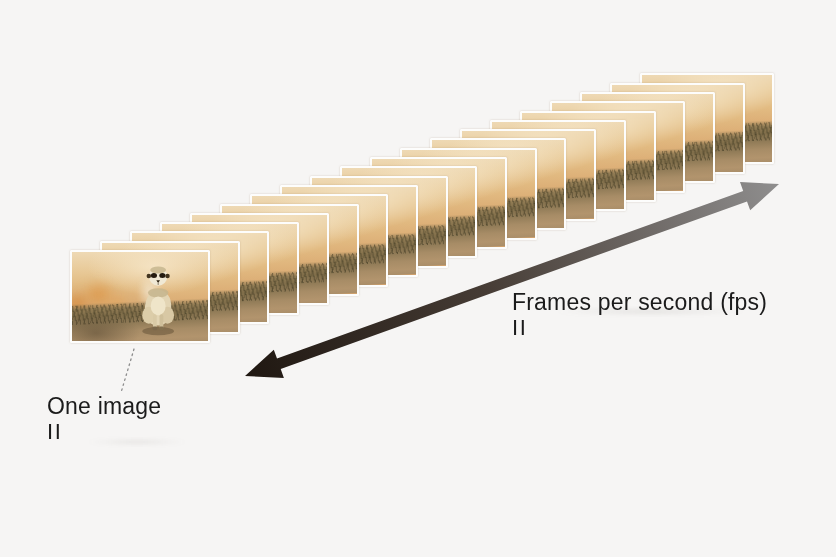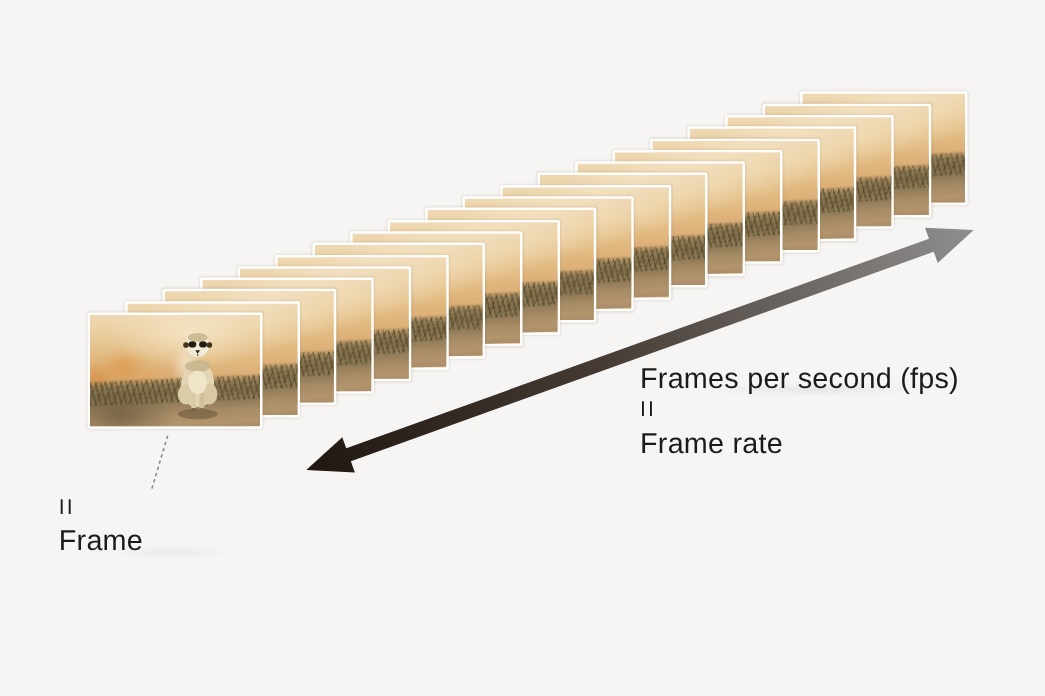--- a/index.html
+++ b/index.html
@@ -36,21 +36,21 @@
   .frame .b3{left:24%;top:45%;width:18%;height:24%;
     background:radial-gradient(closest-side, rgba(228,166,92,.8), rgba(228,166,92,0));}
   .frame .debris{position:absolute;left:-4%;bottom:-5%;width:72%;height:46%;
     background:radial-gradient(60% 70% at 30% 70%, rgba(86,71,48,.55), rgba(86,71,48,0) 75%);}
   .meerkat{position:absolute;left:45%;top:11%;width:37%;height:84%;}
   
   .overlay{position:absolute;inset:0;z-index:5;pointer-events:none;}
   
   .label{position:absolute;z-index:60;text-align:left;color:#1b1b1b;
     font-size:23px;line-height:26px;letter-spacing:.2px;}
-  .label .equals{font-size:17px;line-height:26px;letter-spacing:1.6px;}
+  .label .equals{font-size:22px;line-height:26px;letter-spacing:1.6px;}
   .label-one{left:47px;top:393px;width:158px;}
   .label-fps{left:512px;top:289px;width:306px;}
   
   .smudge{position:absolute;z-index:3;filter:blur(2px);}
   .s1{left:553px;top:308px;width:195px;height:7px;
     background:radial-gradient(50% 50% at 50% 50%, rgba(110,105,100,.16), rgba(110,105,100,0));}
   .s2{left:86px;top:439px;width:102px;height:6px;
     background:radial-gradient(50% 50% at 50% 50%, rgba(110,105,100,.14), rgba(110,105,100,0));}
 </style>
 </head>
@@ -232,25 +232,24 @@
           <circle cx="34" cy="15" r="2.4" fill="#43351f"></circle>
           <ellipse cx="19.5" cy="14.5" rx="3.3" ry="2.7" fill="#241b10"></ellipse>
           <ellipse cx="28.5" cy="14.5" rx="3.3" ry="2.7" fill="#241b10"></ellipse>
           <path d="M22,19.5 L26,19.5 L24,22.5 Z" fill="#2e2212"></path>
           <line x1="24" y1="22.5" x2="24" y2="24.5" stroke="#5a4a33" stroke-width=".8"></line>
         </svg>
       </div>
     </div>
 
   <div class="label label-one">
+    <div>One image</div>
     <div class="equals">II</div>
-    <div>Frame</div>
   </div>
 
   <div class="label label-fps">
     <div>Frames per second (fps)</div>
     <div class="equals">II</div>
-    <div>Frame rate</div>
   </div>
 
   <div class="smudge s1"></div>
   <div class="smudge s2"></div>
 </div>
 
 </body></html>

